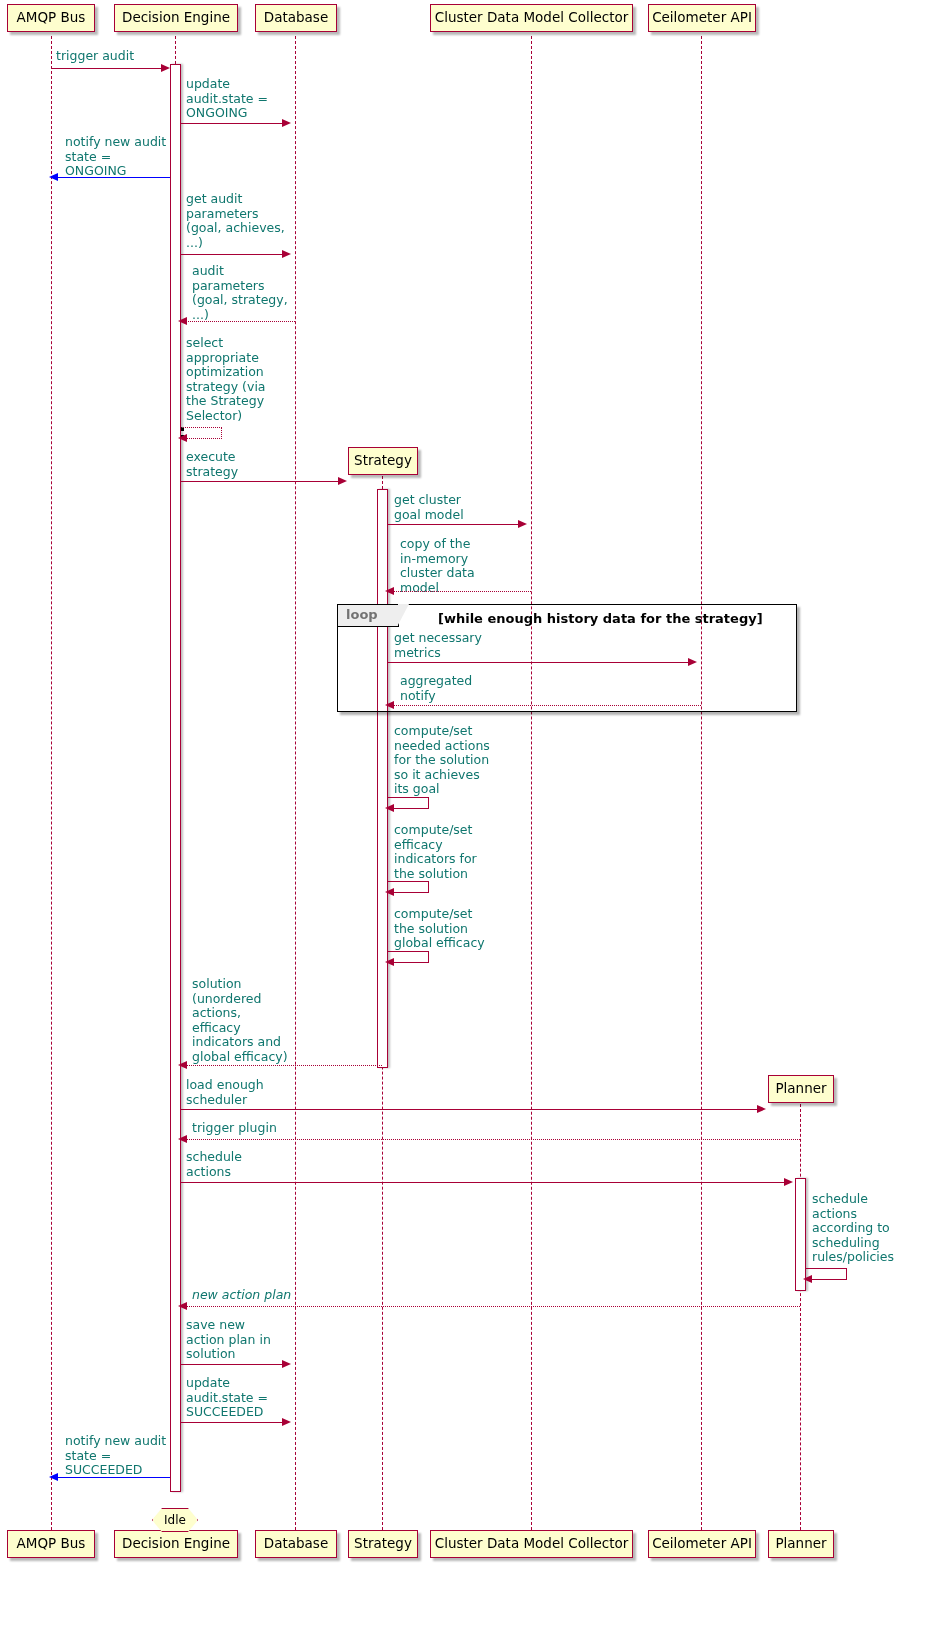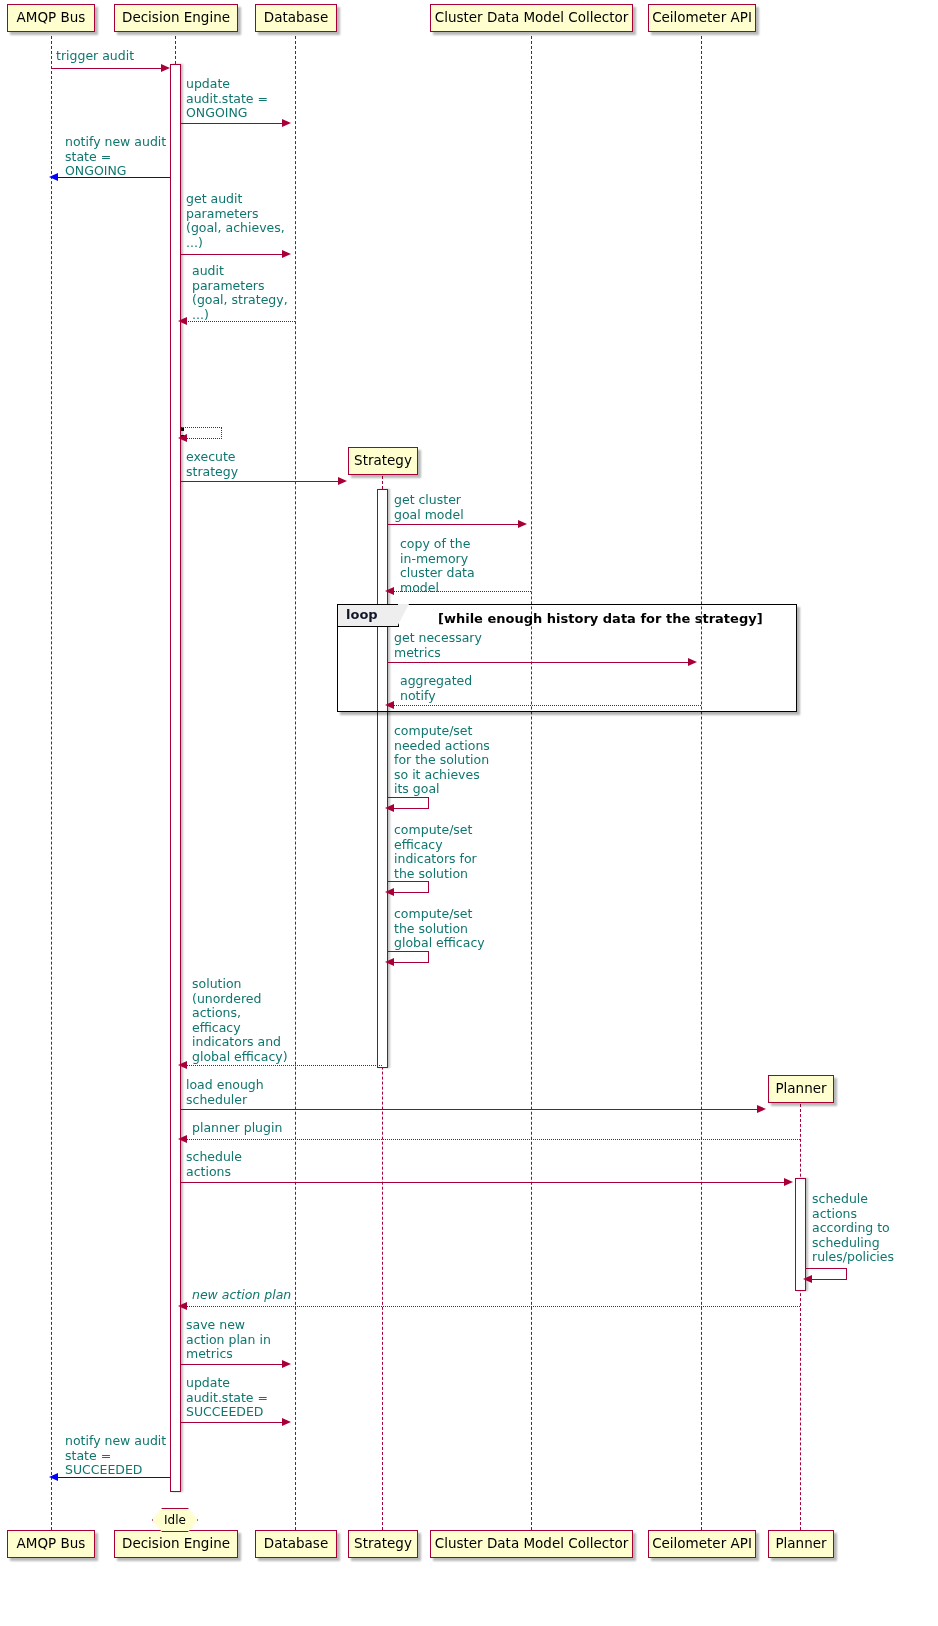--- a/index.html
+++ b/index.html
@@ -87,21 +87,21 @@
     background:transparent;
     box-shadow:3px 3px 2px rgba(0,0,0,0.30);
   }
   .fragment-tab{
     position:absolute;
     background:#EEEEEE;
     border:1.4px solid #000000;
     box-sizing:border-box;
     font-size:13px;
     font-weight:bold;
-    color:#0f172a;
+    color:#737373;
     padding:1px 11px 1px 8px;
     line-height:17px;
   }
   .fragment-tab::after{
     content:"";
     position:absolute;
     right:-11px;top:-1px;
     width:0;height:0;
     border-top:21px solid #EEEEEE;
     border-right:11px solid transparent;
@@ -215,20 +215,26 @@
   <div class="msg" style="left:181px; top:254px; width:102px;"></div>
   <div class="arrow right" style="left:282px; top:249.5px;"></div>
 
   <div class="label" style="left:192px; top:264px;">audit
 parameters
 (goal, strategy,
 ...)</div>
   <div class="msg dashed" style="left:186px; top:321px; width:109px;"></div>
   <div class="arrow left" style="left:178px; top:316.5px;"></div>
 
+  <div class="label" style="left:186px; top:336px;">select
+appropriate
+optimization
+strategy (via
+the Strategy
+Selector)</div>
   <div class="selfmsg dotted" style="left:181px; top:427px; width:41px; height:12px;"></div>
   <div class="arrow left" style="left:178px; top:434px;"></div>
 
   <div class="label" style="left:186px; top:450px;">execute
 strategy</div>
   <div class="msg" style="left:181px; top:481px; width:158px;"></div>
   <div class="arrow right" style="left:338px; top:476.5px;"></div>
 
   <div class="label" style="left:394px; top:493px;">get cluster
 goal model</div>
@@ -286,21 +292,21 @@
 indicators and
 global efficacy)</div>
   <div class="msg dashed" style="left:186px; top:1065px; width:196px;"></div>
   <div class="arrow left" style="left:178px; top:1060.5px;"></div>
 
   <div class="label" style="left:186px; top:1078px;">load enough
 scheduler</div>
   <div class="msg" style="left:181px; top:1109px; width:577px;"></div>
   <div class="arrow right" style="left:757px; top:1104.5px;"></div>
 
-  <div class="label" style="left:192px; top:1121px;">planner plugin</div>
+  <div class="label" style="left:192px; top:1121px;">trigger plugin</div>
   <div class="msg dashed" style="left:186px; top:1139px; width:614px;"></div>
   <div class="arrow left" style="left:178px; top:1134.5px;"></div>
 
   <div class="label" style="left:186px; top:1150px;">schedule
 actions</div>
   <div class="msg" style="left:181px; top:1182px; width:604px;"></div>
   <div class="arrow right" style="left:784px; top:1177.5px;"></div>
 
   <div class="label" style="left:812px; top:1192px;">schedule
 actions
@@ -309,21 +315,21 @@
 rules/policies</div>
   <div class="selfmsg" style="left:806px; top:1268px; width:41px; height:12px;"></div>
   <div class="arrow left" style="left:803px; top:1275px;"></div>
 
   <div class="label" style="left:192px; top:1288px;font-style:italic;">new action plan</div>
   <div class="msg dashed" style="left:186px; top:1306px; width:614px;"></div>
   <div class="arrow left" style="left:178px; top:1301.5px;"></div>
 
   <div class="label" style="left:186px; top:1318px;">save new
 action plan in
-metrics</div>
+solution</div>
   <div class="msg" style="left:181px; top:1364px; width:102px;"></div>
   <div class="arrow right" style="left:282px; top:1359.5px;"></div>
 
   <div class="label" style="left:186px; top:1376px;">update
 audit.state =
 SUCCEEDED</div>
   <div class="msg" style="left:181px; top:1422px; width:102px;"></div>
   <div class="arrow right" style="left:282px; top:1417.5px;"></div>
 
   <div class="label" style="left:65px; top:1434px;">notify new audit

